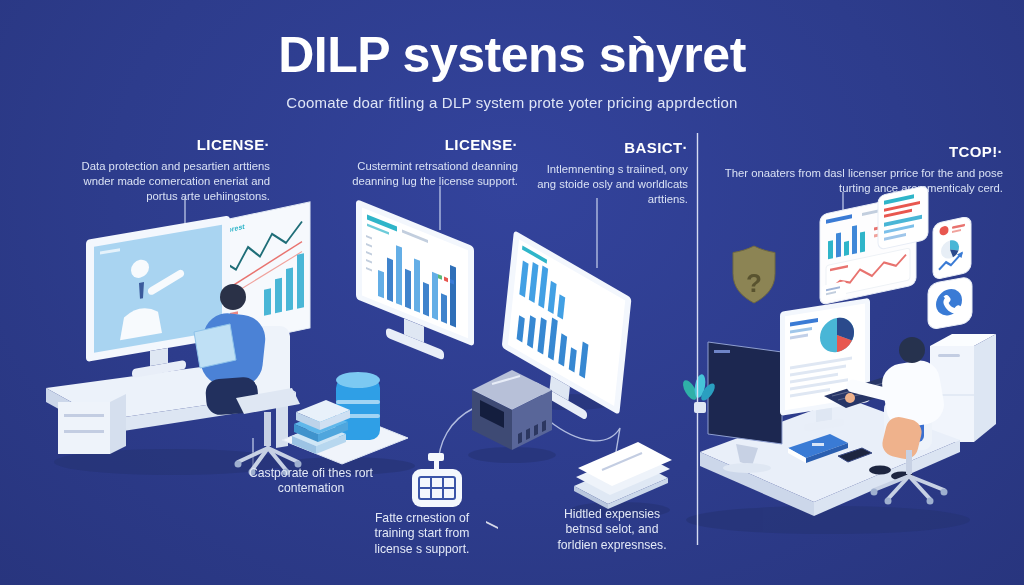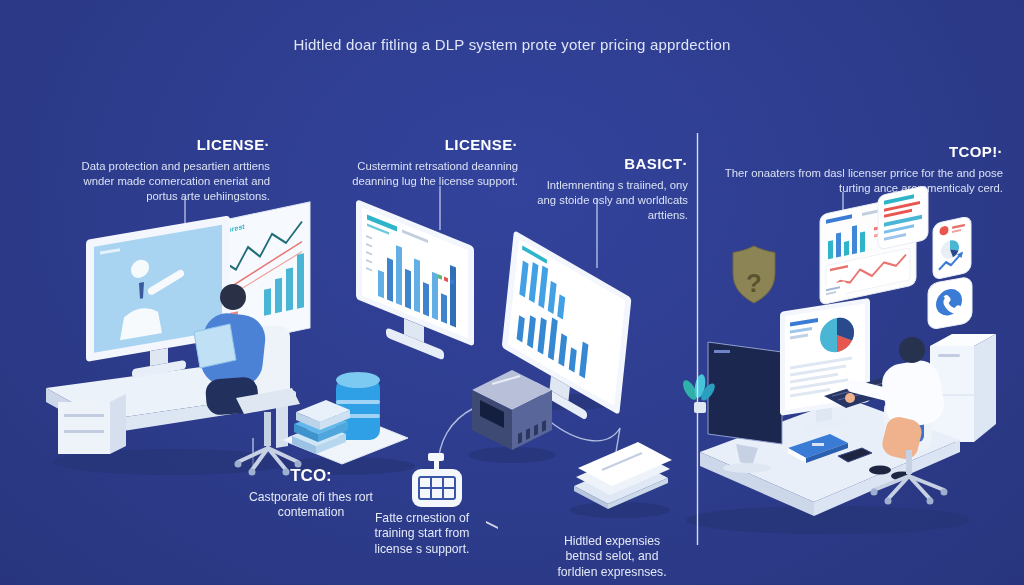--- a/index.html
+++ b/index.html
@@ -9,37 +9,38 @@
     background:radial-gradient(ellipse at 50% 32%, #33439c 0%, #2d3c8c 55%, #28357e 100%);
   }
   .hdr{position:absolute;left:0;top:26px;width:1024px;text-align:center;color:#fff;}
   .hdr h1{margin:0;font-size:50px;font-weight:800;letter-spacing:-0.5px;color:#ffffff;}
   .hdr p{margin:10px 0 0;font-size:15px;color:#dfe5f6;letter-spacing:0.2px;}
   .col{position:absolute;text-align:right;color:#d9e1f4;}
   .col h2{margin:0 0 6px;font-size:15px;font-weight:bold;color:#ffffff;letter-spacing:0.4px;}
   .col p{margin:0;font-size:11.3px;line-height:1.33;}
   .col1{left:52px;top:136px;width:218px;}
   .col2{left:328px;top:136px;width:190px;}
-  .col3{left:532px;top:139px;width:156px;margin-top:16px;}
+  .col3{left:532px;top:139px;width:156px;}
   .col4{left:703px;top:143px;width:300px;}
   .cap{position:absolute;text-align:center;color:#e3e9f7;}
   .cap h3{margin:0 0 4px;font-size:17px;font-weight:bold;color:#ffffff;}
   .cap p{margin:0;font-size:12.2px;line-height:1.26;text-align:center;}
   .cap-tco{left:236px;top:466px;width:150px;}
   .cap-training{left:356px;top:511px;width:132px;}
-  .cap-hidden{left:548px;top:534px;width:128px;}
+  .cap-hidden{left:548px;top:507px;width:128px;}
   svg.art{position:absolute;left:0;top:0;}
 </style>
 </head>
 <body>
 
 <div class="stage">
 
   <div class="hdr">
-    <p>Hidtled doar fitling a DLP system prote yoter pricing apprdection</p>
+    <h1>DILP systens sǹyret</h1>
+    <p>Coomate doar fitling a DLP system prote yoter pricing apprdection</p>
   </div>
 
   <div class="col col1">
     <h2>LICENSE·</h2>
     <p>Data protection and pesartien arttiens wnder made comercation eneriat and portus arte uehiingstons.</p>
   </div>
   <div class="col col2">
     <h2>LICENSE·</h2>
     <p>Custermint retrsationd deanning deanning lug the license support.</p>
   </div>
@@ -409,21 +410,20 @@
         <ellipse cx="700" cy="386" rx="5" ry="12" fill="#46c4d8" transform="rotate(10 700 386)"></ellipse>
         <ellipse cx="708" cy="392" rx="4.5" ry="10" fill="#2a9fc0" transform="rotate(35 708 392)"></ellipse>
         <rect x="694" y="402" width="12" height="11" rx="2" fill="#dfe7f3"></rect>
       </g>
     </g>
 
     <line x1="697.5" y1="133" x2="697.5" y2="545" stroke="#dfe5f8" stroke-width="1.4" opacity="0.95"></line>
   </svg>
 
   <div class="cap cap-tco">
-    <h3>TCO:</h3>
     <p>Castporate ofi thes rort contemation</p>
   </div>
   <div class="cap cap-training">
     <p>Fatte crnestion of training start from license s support.</p>
   </div>
   <div class="cap cap-hidden">
     <p>Hidtled expensies betnsd selot, and forldien expresnses.</p>
   </div>
 
 </div>

